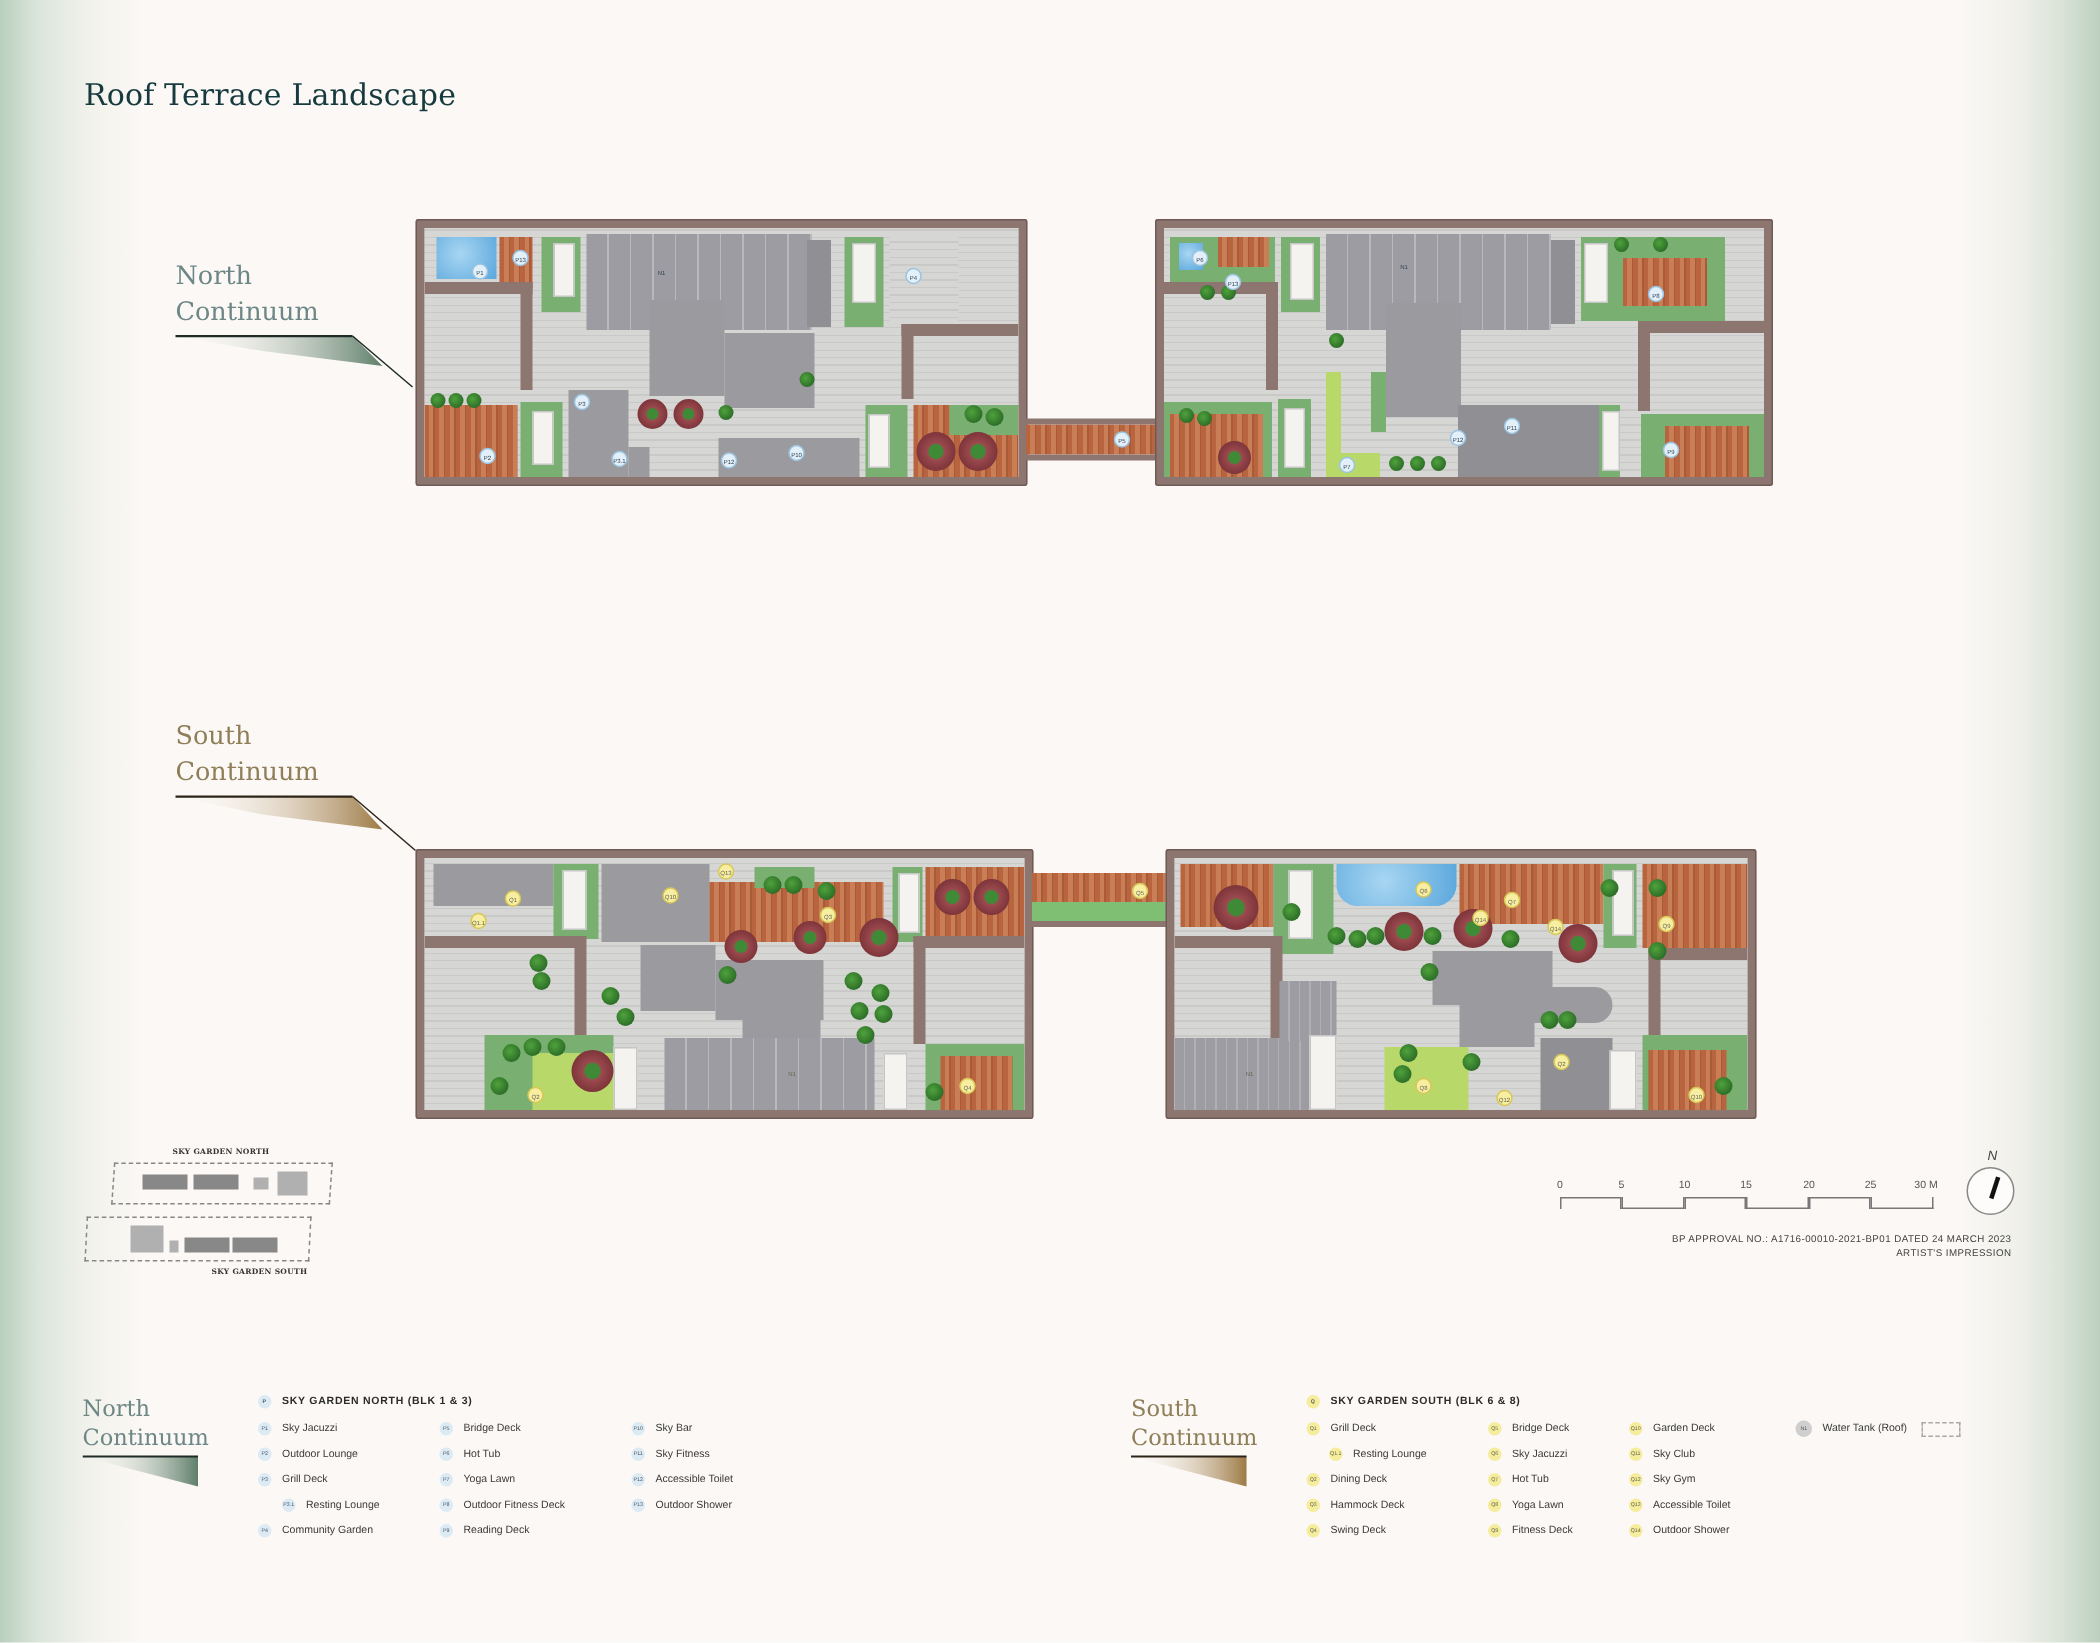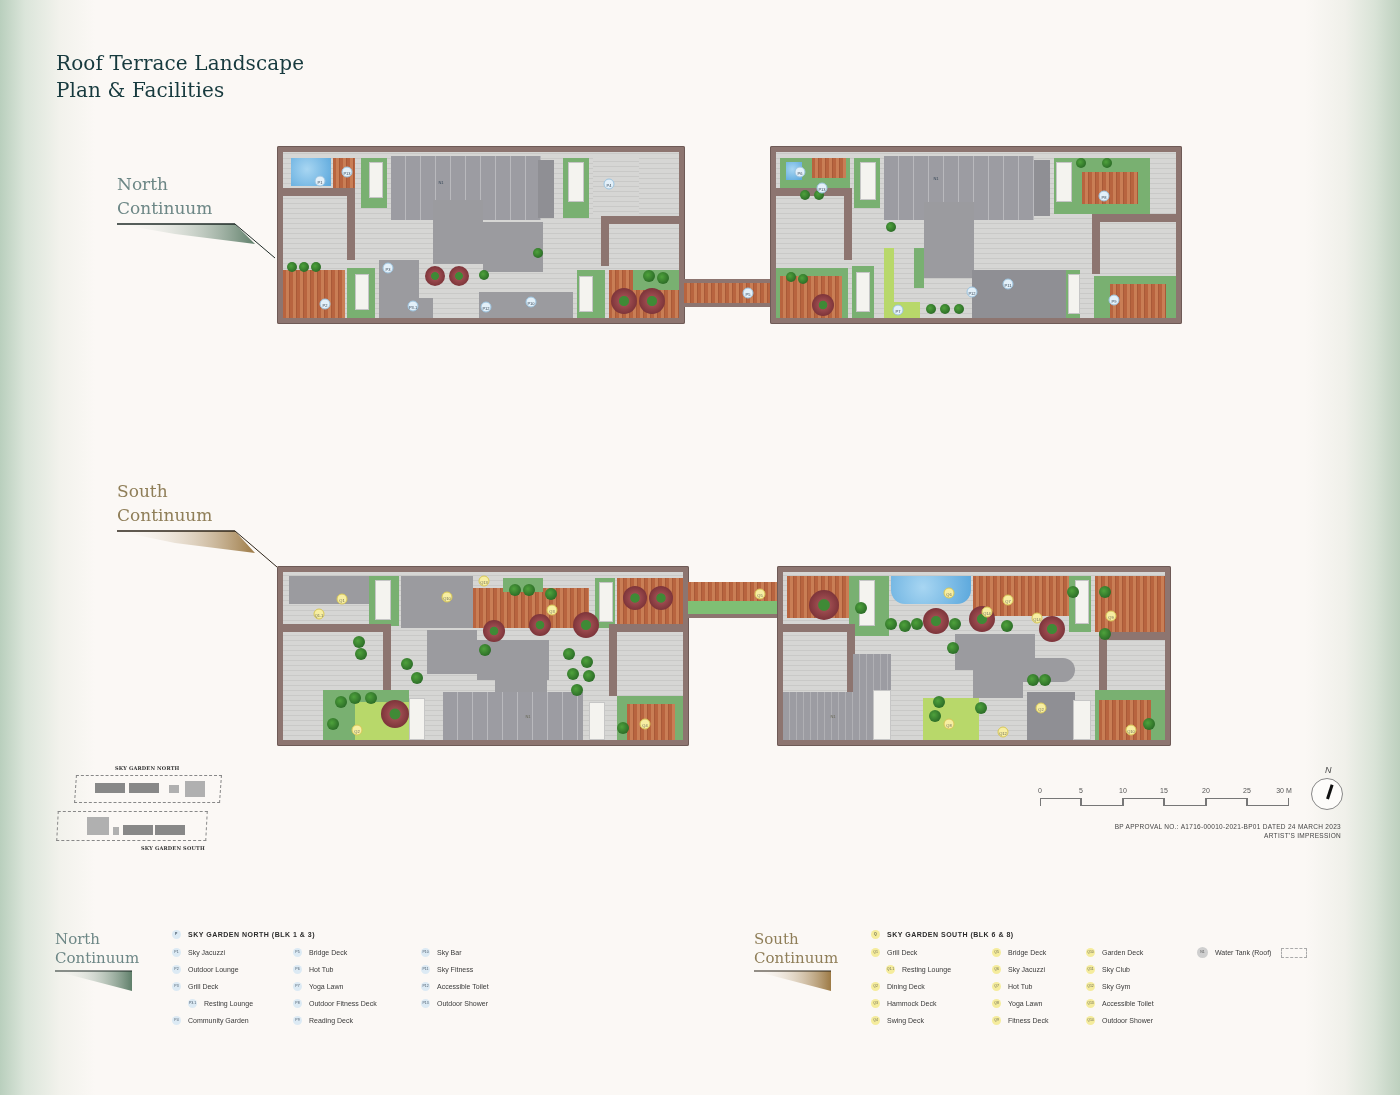--- a/index.html
+++ b/index.html
@@ -11,21 +11,21 @@
     color: #1d3a3a;
   }
   .abs { position: absolute; }
 
   
   .page-title {
     left: 56px; top: 50px;
     font-family: "DejaVu Serif", serif;
     font-size: 20px; line-height: 27px; color: #173a3e; letter-spacing: 0.1px;
   }
-  .page-title span { display: block; }
+  .page-title span { display: block; text-align: right; }
 
   
   .callout { font-family: "DejaVu Serif", serif; font-size: 17px; line-height: 24px; }
   .callout span { display: block; }
   .callout.north { color: #6d8786; }
   .callout.south { color: #8f7e58; }
   .wedge { position: absolute; }
 
   
   .plan {
@@ -113,21 +113,20 @@
   .badge.n { background: #dceaf4; color: #456; }
   .badge.s { background: #f5ec9c; color: #665; }
   .badge.t { background: #cfcfcf; color: #555; }
   .dash-box { display: inline-block; width: 26px; height: 10px; border: 1px dashed #aaa; margin-left: 3px; }
 </style>
 </head>
 <body>
 
 <div class="abs page-title">
   <span>Roof Terrace Landscape</span>
-  <span>Plan &amp; Facilities</span>
 </div>
 
 <div class="abs callout north" style="left:117px; top:172px;">
   <span>North</span>
   <span>Continuum</span>
 </div>
 <svg class="wedge" style="left:115px; top:222px;" width="170" height="40">
   <defs>
     <linearGradient id="gN" x1="0" y1="0" x2="1" y2="0">
       <stop offset="0" stop-color="#fbf8f5" stop-opacity="0"></stop>

